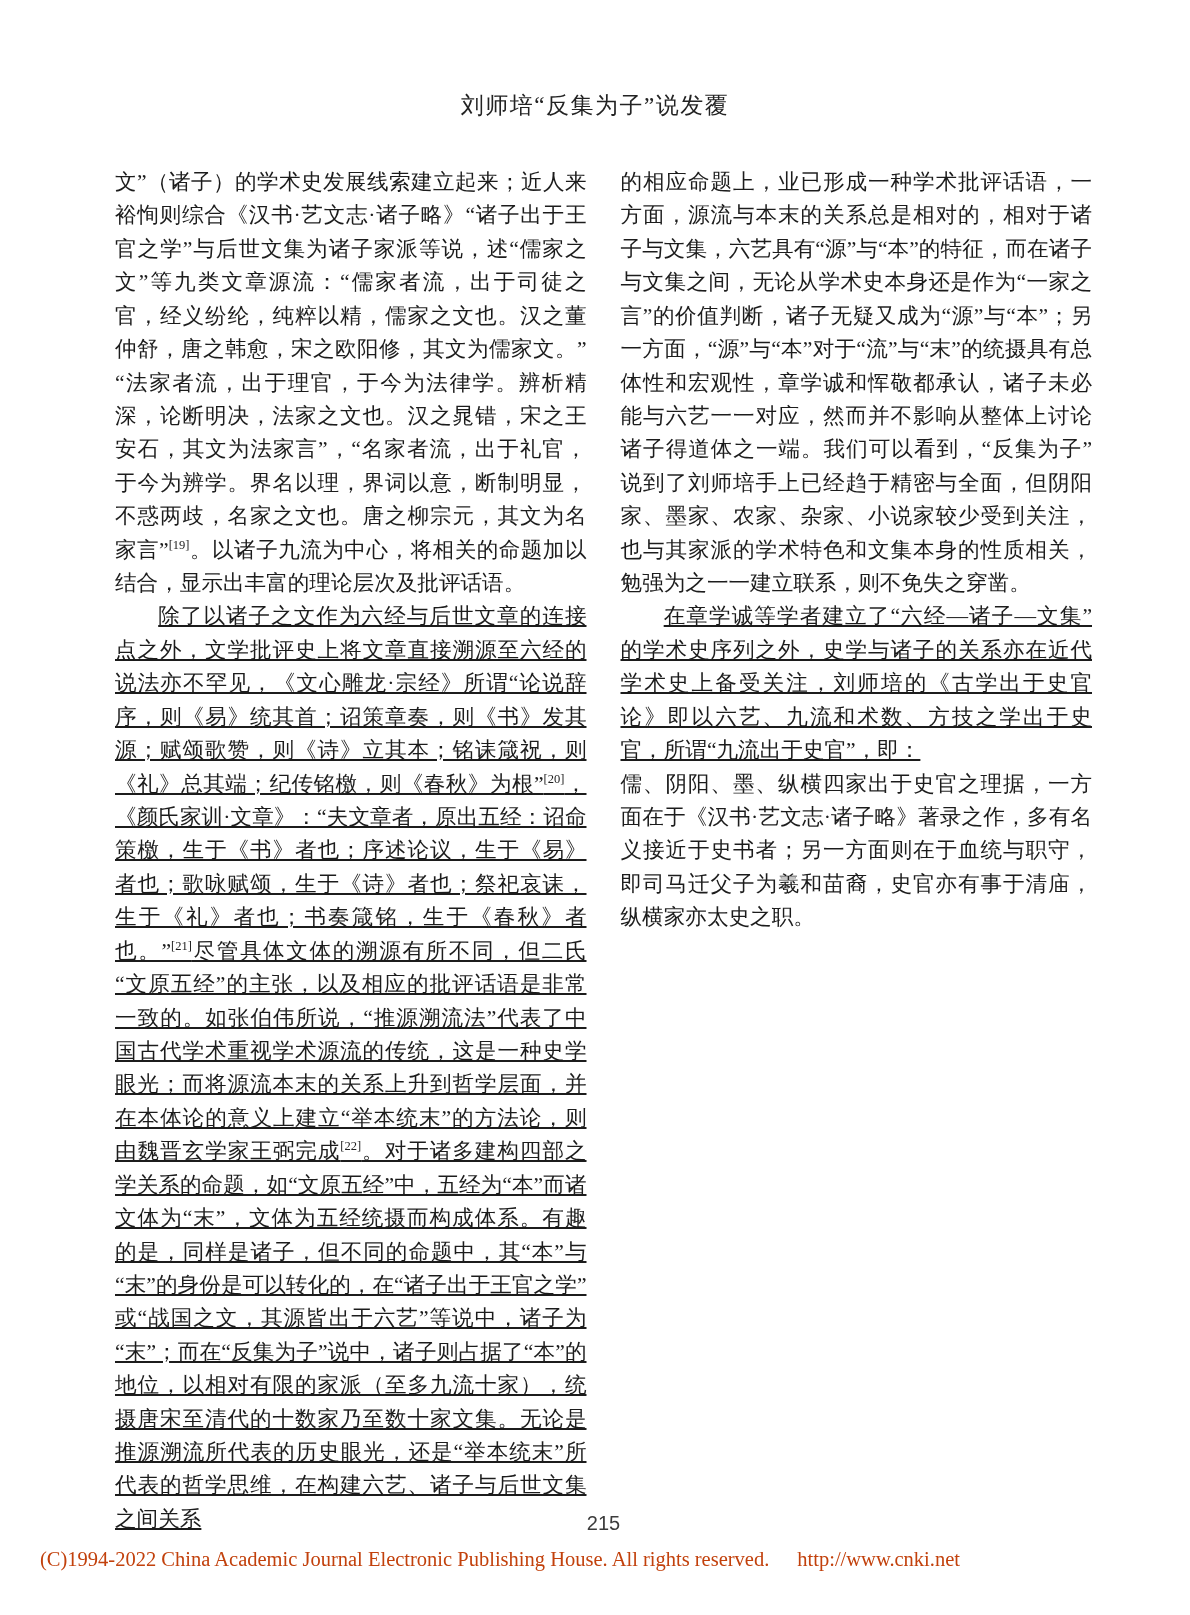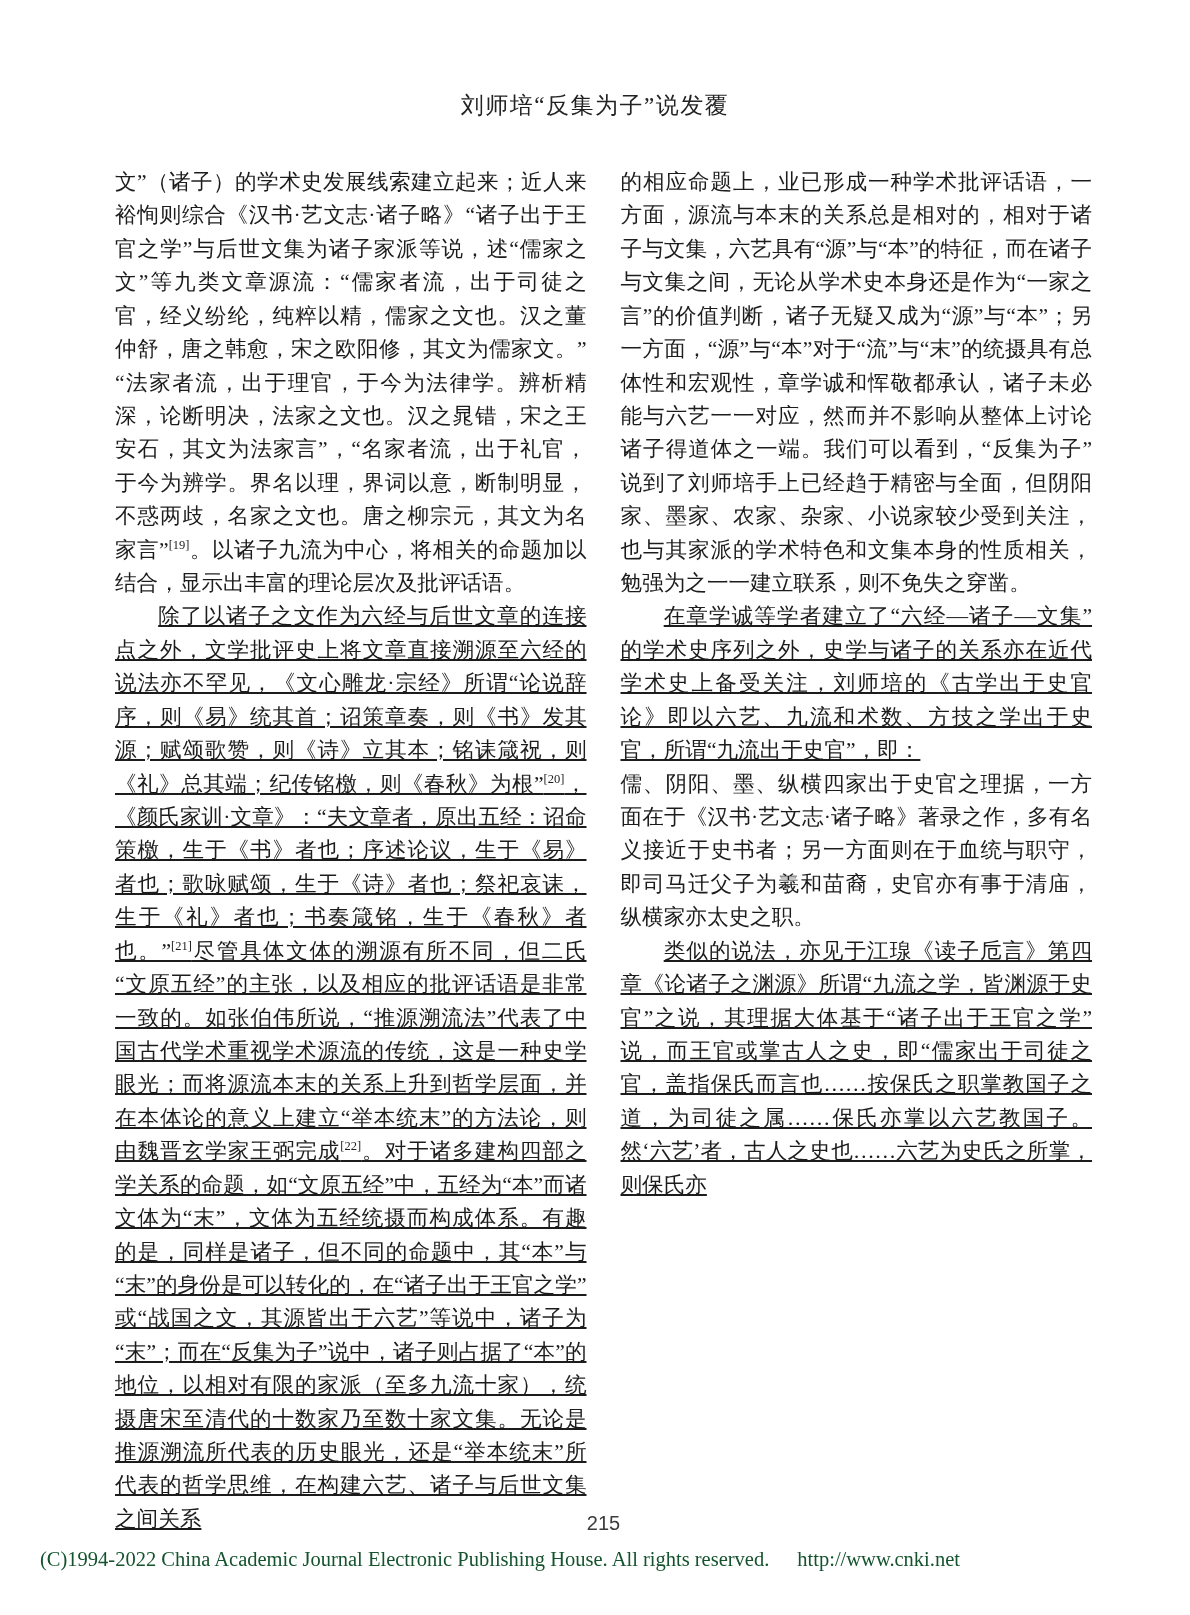--- a/index.html
+++ b/index.html
@@ -72,42 +72,41 @@
     font-size: 20px;
     color: #3c3c3c;
   }
   .watermark {
     position: absolute;
     top: 1548px;
     left: 40px;
     width: 1120px;
     font-family: "Liberation Serif", "DejaVu Serif", serif;
     font-size: 20.5px;
-    color: #14532d;
+    color: #c2410c;
     white-space: nowrap;
   }
   .watermark .url {
     margin-left: 28px;
   }
 </style>
 </head>
 <body>
 
 <div class="running-title">刘师培“反集为子”说发覆</div>
 
 <div class="page-body">
   <div class="col">
     <p class="para">文”（诸子）的学术史发展线索建立起来；近人来裕恂则综合《汉书·艺文志·诸子略》“诸子出于王官之学”与后世文集为诸子家派等说，述“儒家之文”等九类文章源流：“儒家者流，出于司徒之官，经义纷纶，纯粹以精，儒家之文也。汉之董仲舒，唐之韩愈，宋之欧阳修，其文为儒家文。”“法家者流，出于理官，于今为法律学。辨析精深，论断明决，法家之文也。汉之晁错，宋之王安石，其文为法家言”，“名家者流，出于礼官，于今为辨学。界名以理，界词以意，断制明显，不惑两歧，名家之文也。唐之柳宗元，其文为名家言”<sup class="fn">[19]</sup>。以诸子九流为中心，将相关的命题加以结合，显示出丰富的理论层次及批评话语。</p>
     <p class="para indent">除了以诸子之文作为六经与后世文章的连接点之外，文学批评史上将文章直接溯源至六经的说法亦不罕见，《文心雕龙·宗经》所谓“论说辞序，则《易》统其首；诏策章奏，则《书》发其源；赋颂歌赞，则《诗》立其本；铭诔箴祝，则《礼》总其端；纪传铭檄，则《春秋》为根”<sup class="fn">[20]</sup>，《颜氏家训·文章》：“夫文章者，原出五经：诏命策檄，生于《书》者也；序述论议，生于《易》者也；歌咏赋颂，生于《诗》者也；祭祀哀诔，生于《礼》者也；书奏箴铭，生于《春秋》者也。”<sup class="fn">[21]</sup>尽管具体文体的溯源有所不同，但二氏“文原五经”的主张，以及相应的批评话语是非常一致的。如张伯伟所说，“推源溯流法”代表了中国古代学术重视学术源流的传统，这是一种史学眼光；而将源流本末的关系上升到哲学层面，并在本体论的意义上建立“举本统末”的方法论，则由魏晋玄学家王弼完成<sup class="fn">[22]</sup>。对于诸多建构四部之学关系的命题，如“文原五经”中，五经为“本”而诸文体为“末”，文体为五经统摄而构成体系。有趣的是，同样是诸子，但不同的命题中，其“本”与“末”的身份是可以转化的，在“诸子出于王官之学”或“战国之文，其源皆出于六艺”等说中，诸子为“末”；而在“反集为子”说中，诸子则占据了“本”的地位，以相对有限的家派（至多九流十家），统摄唐宋至清代的十数家乃至数十家文集。无论是推源溯流所代表的历史眼光，还是“举本统末”所代表的哲学思维，在构建六艺、诸子与后世文集之间关系</p>
   </div>
   <div class="col">
     <p class="para">的相应命题上，业已形成一种学术批评话语，一方面，源流与本末的关系总是相对的，相对于诸子与文集，六艺具有“源”与“本”的特征，而在诸子与文集之间，无论从学术史本身还是作为“一家之言”的价值判断，诸子无疑又成为“源”与“本”；另一方面，“源”与“本”对于“流”与“末”的统摄具有总体性和宏观性，章学诚和恽敬都承认，诸子未必能与六艺一一对应，然而并不影响从整体上讨论诸子得道体之一端。我们可以看到，“反集为子”说到了刘师培手上已经趋于精密与全面，但阴阳家、墨家、农家、杂家、小说家较少受到关注，也与其家派的学术特色和文集本身的性质相关，勉强为之一一建立联系，则不免失之穿凿。</p>
     <p class="para indent">在章学诚等学者建立了“六经—诸子—文集”的学术史序列之外，史学与诸子的关系亦在近代学术史上备受关注，刘师培的《古学出于史官论》即以六艺、九流和术数、方技之学出于史官，所谓“九流出于史官”，即：</p>
     <p class="para">儒、阴阳、墨、纵横四家出于史官之理据，一方面在于《汉书·艺文志·诸子略》著录之作，多有名义接近于史书者；另一方面则在于血统与职守，即司马迁父子为羲和苗裔，史官亦有事于清庙，纵横家亦太史之职。</p>
-    <p class="para indent">类似的说法，亦见于江瑔《读子卮言》第四章《论诸子之渊源》所谓“九流之学，皆渊源于史官”之说，其理据大体基于“诸子出于王官之学”说，而王官或掌古人之史，即“儒家出于司徒之官，盖指保氏而言也……按保氏之职掌教国子之道，为司徒之属……保氏亦掌以六艺教国子。然‘六艺’者，古人之史也……六艺为史氏之所掌，则保氏亦</p>
   </div>
 </div>
 
 <div class="page-number">215</div>
 
 <div class="watermark">
   <span>(C)1994-2022 China Academic Journal Electronic Publishing House. All rights reserved.</span><span class="url">http://www.cnki.net</span>
 </div>
 
 </body></html>

